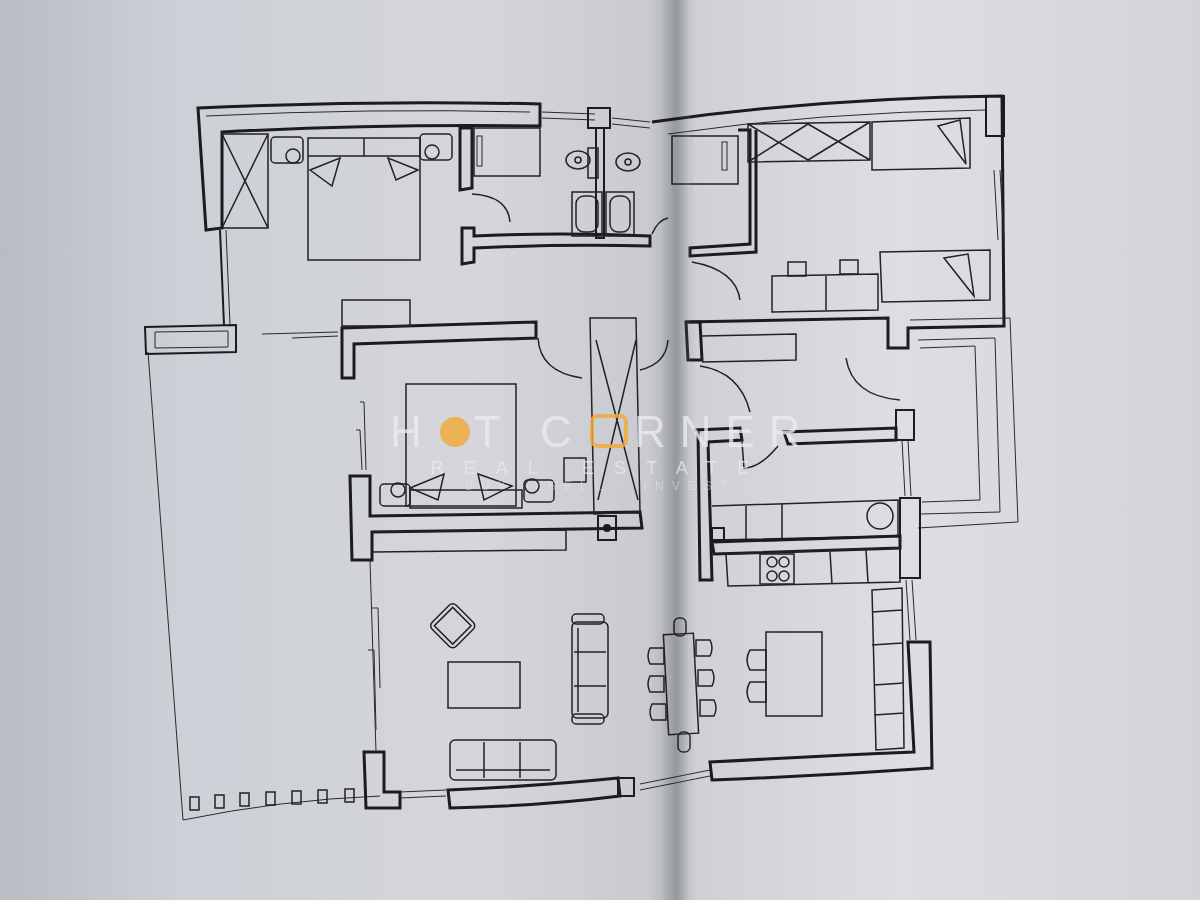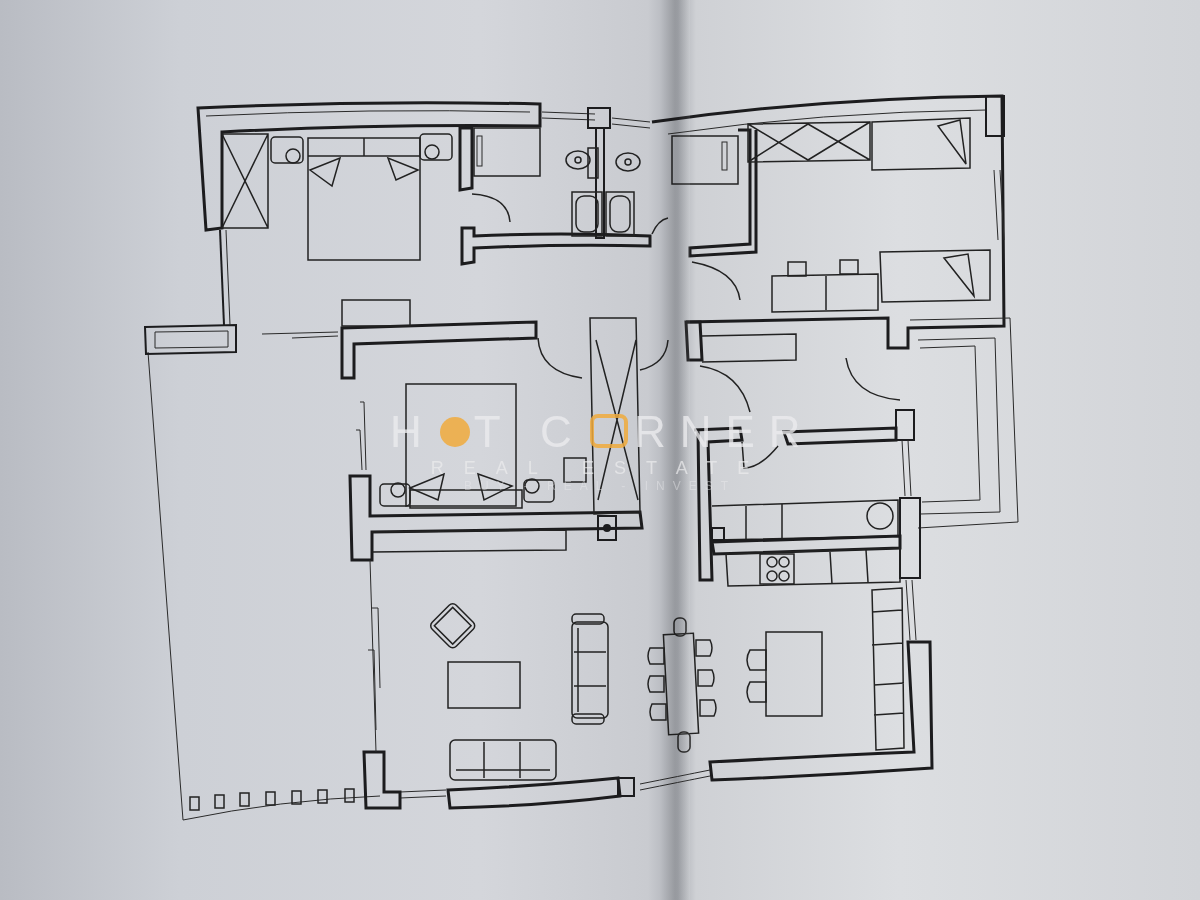--- a/index.html
+++ b/index.html
@@ -196,14 +196,14 @@
       <path class="f" d="M766 682 L750 682 Q744 692 750 702 L766 702 Z"></path>
     </g>
   </g>
 </svg>
 
 <div class="fold"></div>
 
 <div class="wm">
   <div class="wm-title"><span>H</span><span class="wm-dot"></span><span>T C</span><span style="display:inline-block;width:30px;height:26px;border:4px solid rgba(240,170,60,.85);border-radius:8px;vertical-align:middle;margin:0 6px 8px 4px;"></span><span>RNER</span></div>
   <div class="wm-sub">REAL ESTATE</div>
-  <div class="wm-tag">BUY - REAL - INVEST</div>
+  <div class="wm-tag">BUY - SELL - INVEST</div>
 </div>
 
 </body></html>

